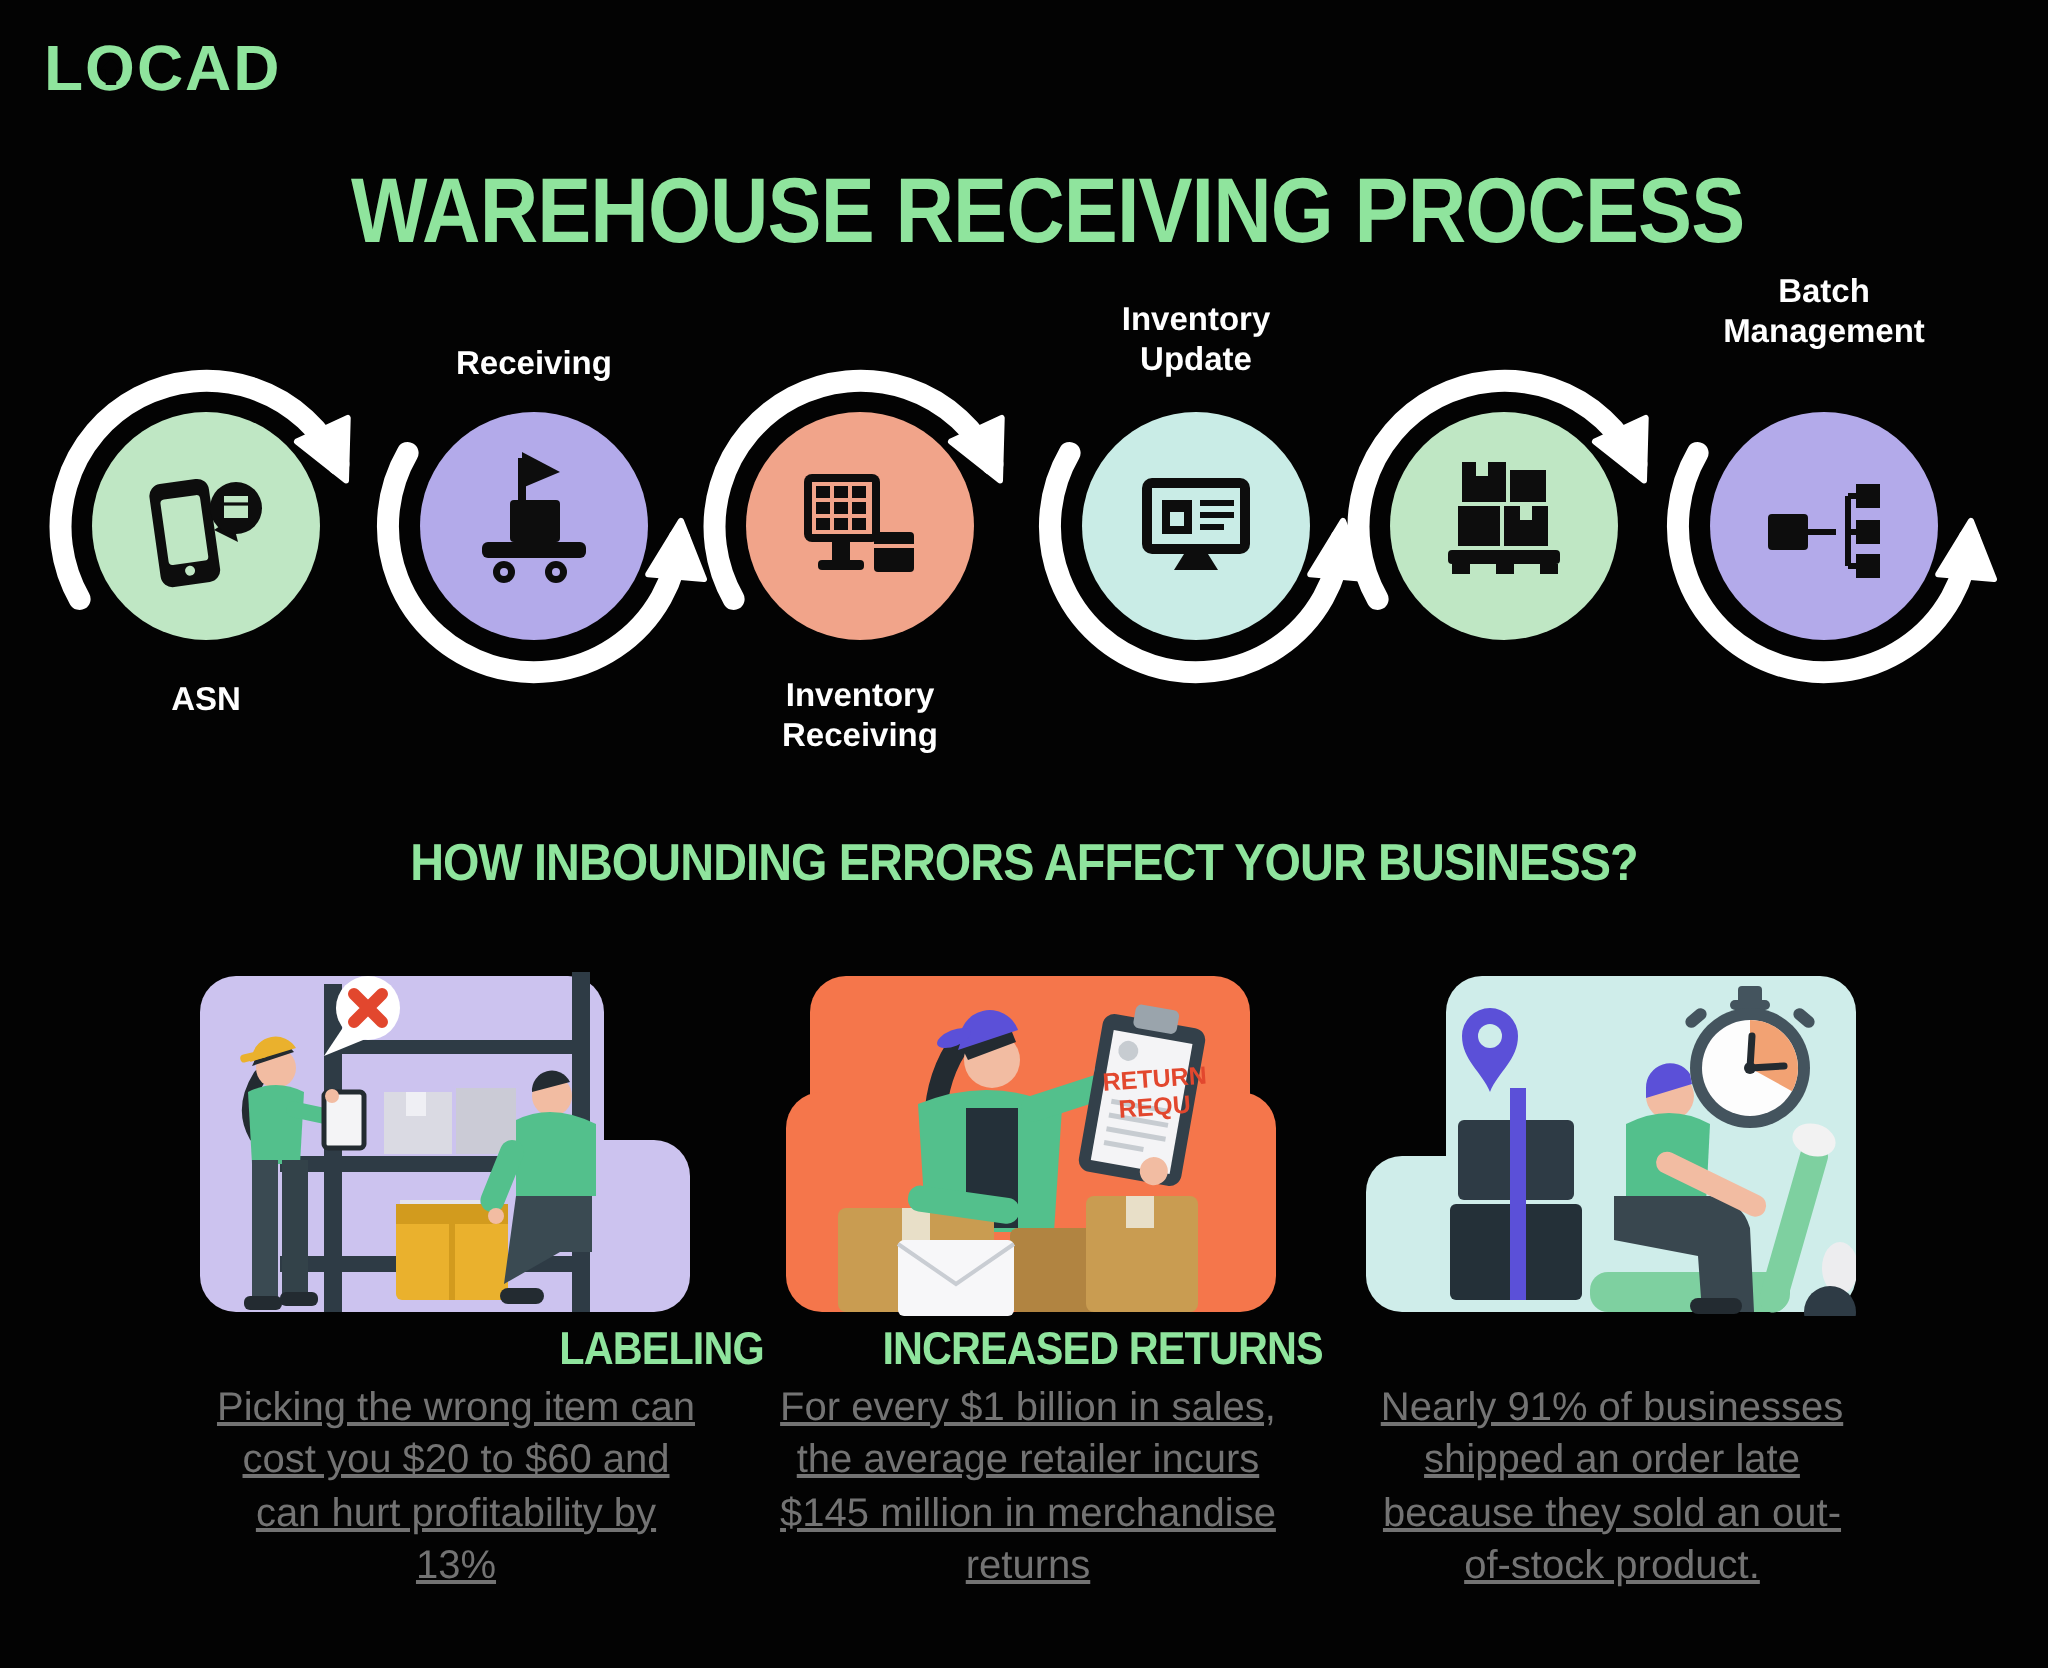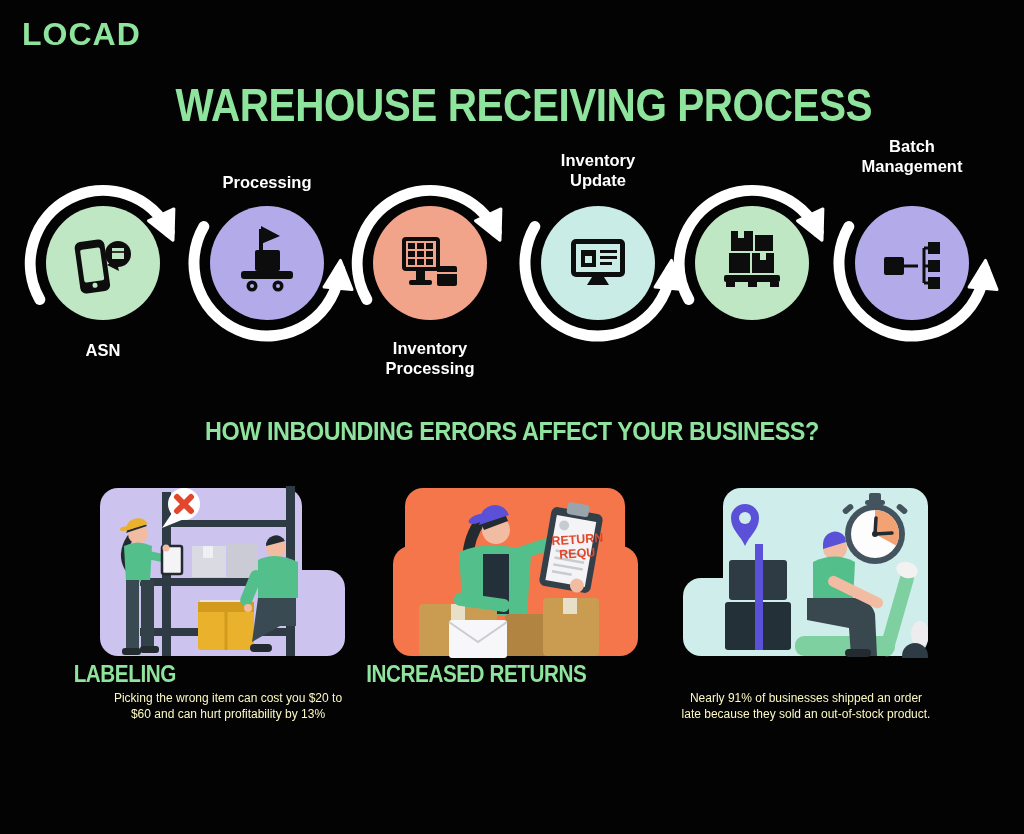--- a/index.html
+++ b/index.html
@@ -37,29 +37,29 @@
   .lbl-receiving{left:267px;top:172px;width:140px;}
   .lbl-processing{left:430px;top:338px;width:120px;}
   .lbl-update{left:598px;top:150px;width:120px;}
   .lbl-storage{left:752px;top:338px;width:120px;}
   .lbl-batch{left:912px;top:136px;width:130px;}
   .illus{position:absolute;top:486px;}
   .illus-1{left:100px;}
   .illus-2{left:393px;}
   .illus-3{left:683px;}
   .card-title{
-    position:absolute;top:661px;margin:0;text-align:left;
+    position:absolute;top:661px;margin:0;text-align:right;
     color:#8FE49D;font-weight:800;font-size:23px;
   }
   .ct-1{left:68px;width:320px;}
   .ct-2{left:354px;width:320px;}
   .ct-3{left:646px;width:320px;}
   .card-body{
     position:absolute;top:691px;margin:0;text-align:center;
-    color:#fef9c3;font-size:12px;line-height:1.32;font-weight:400;
+    color:#737373;font-size:20px;line-height:1.32;font-weight:400;text-decoration:underline;
   }
   .cb-1{left:108px;width:240px;}
   .cb-2{left:388px;width:252px;}
   .cb-3{left:680px;width:252px;}
 </style>
 </head>
 <body>
 
 <div class="page">
 
@@ -167,22 +167,22 @@
     <g transform="translate(912,113)">
       <rect x="-28" y="-6" width="20" height="18" rx="2" fill="#0d0d0d"></rect>
       <path d="M-8,3 H6 M12,-15 V20 M12,-15 H18 M12,3 H18 M12,20 H18" stroke="#0d0d0d" stroke-width="3" fill="none"></path>
       <rect x="16" y="-21" width="12" height="12" fill="#0d0d0d"></rect>
       <rect x="16" y="-3" width="12" height="12" fill="#0d0d0d"></rect>
       <rect x="16" y="14" width="12" height="12" fill="#0d0d0d"></rect>
     </g>
   </svg>
 
   <div class="step-label lbl-asn">ASN</div>
-  <div class="step-label lbl-receiving">Processing</div>
-  <div class="step-label lbl-processing">Inventory Processing</div>
+  <div class="step-label lbl-receiving">Receiving</div>
+  <div class="step-label lbl-processing">Inventory Receiving</div>
   <div class="step-label lbl-update">Inventory Update</div>
   <div class="step-label lbl-batch">Batch Management</div>
 
   <h2 class="title title-secondary">
     <span class="condensed" style="transform:scaleX(0.9)">HOW INBOUNDING ERRORS AFFECT YOUR BUSINESS?</span>
   </h2>
 
   <svg class="illus illus-1" width="245" height="172" viewBox="0 0 245 172">
     <rect x="0" y="2" width="202" height="168" rx="18" fill="#CCC3EF"></rect>
     <rect x="165" y="84" width="80" height="86" rx="18" fill="#CCC3EF"></rect>
@@ -319,15 +319,16 @@
       <ellipse cx="224" cy="84" rx="11" ry="8" fill="#F2F2F2" transform="rotate(16 224 84)"></ellipse>
       <ellipse cx="237" cy="148" rx="9" ry="13" fill="#EDEDEF"></ellipse>
       <circle cx="232" cy="170" r="13" fill="#2E3B45"></circle>
     </g>
   </svg>
 
   <h3 class="card-title ct-1"><span class="condensed" style="transform:scaleX(0.9)">LABELING</span></h3>
   <h3 class="card-title ct-2"><span class="condensed" style="transform:scaleX(0.9)">INCREASED RETURNS</span></h3>
 
   <p class="card-body cb-1">Picking the wrong item can cost you $20 to $60 and can hurt profitability by 13%</p>
+  <p class="card-body cb-2">For every $1 billion in sales, the average retailer incurs $145 million in merchandise returns</p>
   <p class="card-body cb-3">Nearly 91% of businesses shipped an order late because they sold an out-of-stock product.</p>
 
 </div>
 
 </body></html>

